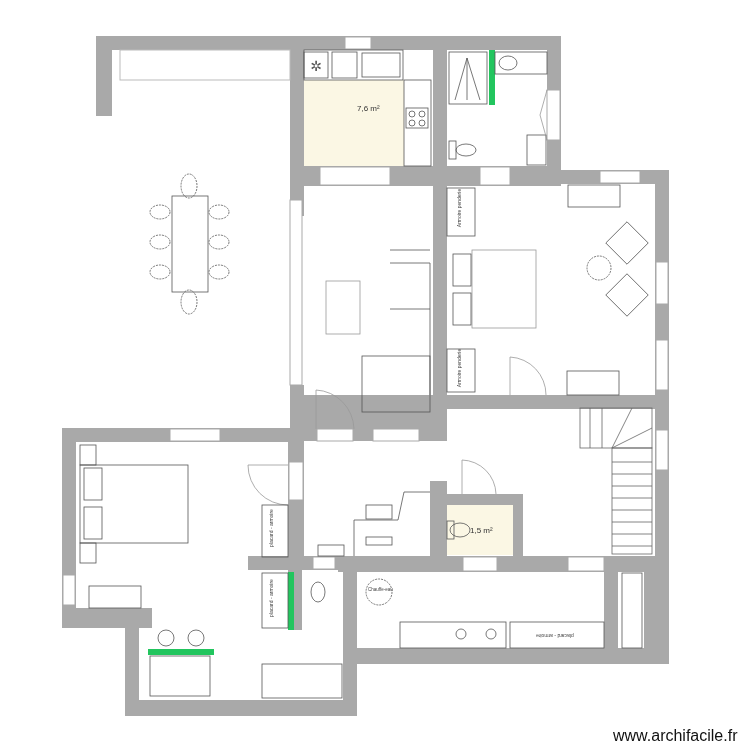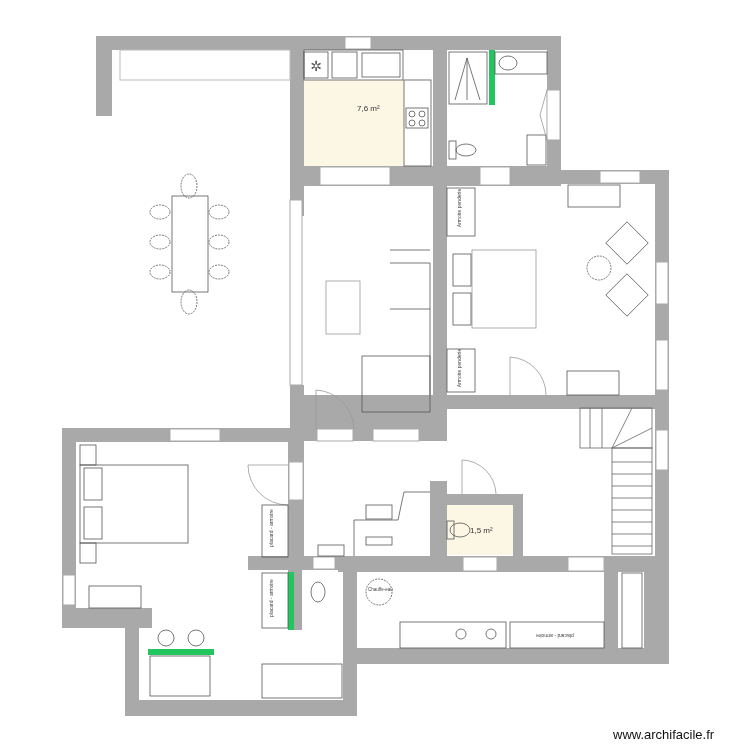--- a/index.html
+++ b/index.html
@@ -1,20 +1,20 @@
 <!DOCTYPE html>
 <html><head>
 <meta charset="utf-8">
 <style>
   html,body{margin:0;padding:0;background:#ffffff;}
   body{width:750px;height:750px;position:relative;overflow:hidden;font-family:"Liberation Sans",sans-serif;}
   #plan{position:absolute;left:0;top:0;width:750px;height:750px;}
   .room-label{position:absolute;font-size:8px;color:#333;font-family:"Liberation Sans",sans-serif;text-align:center;}
   .vlabel{position:absolute;font-size:5px;color:#444;white-space:nowrap;font-family:"Liberation Sans",sans-serif;}
-  .watermark{position:absolute;left:613px;top:727px;font-size:13px;color:#111;font-family:"Liberation Sans",sans-serif;}
+  .watermark{position:absolute;left:613px;top:727px;font-size:16px;color:#111;font-family:"Liberation Sans",sans-serif;}
 </style>
 </head>
 <body>
 
 <div id="plan">
 <svg width="750" height="750" viewBox="0 0 750 750" xmlns="http://www.w3.org/2000/svg">
 
   <rect x="304" y="80" width="100" height="86" fill="#fbf7e4"></rect>
   <rect x="447" y="505" width="66" height="50" fill="#fbf7e4"></rect>
 

